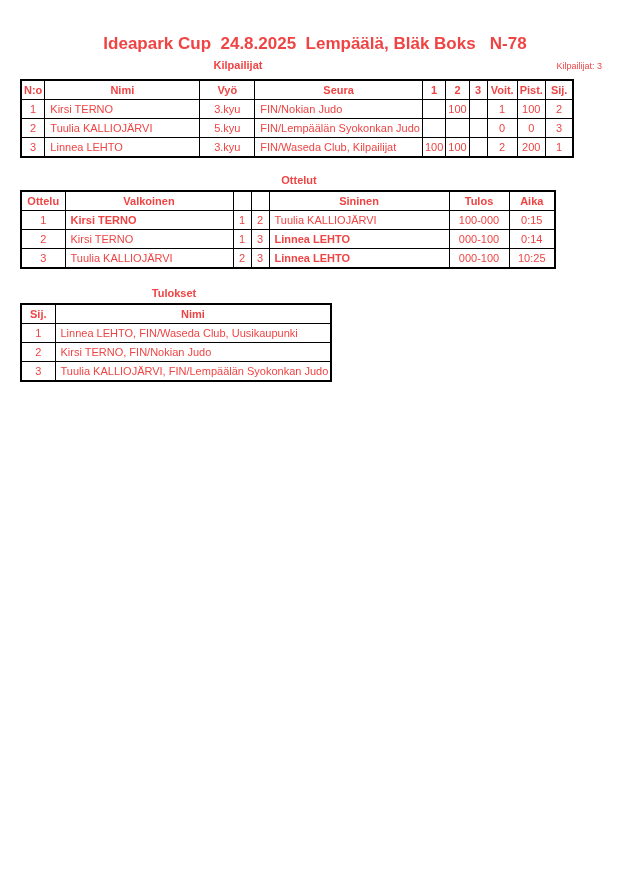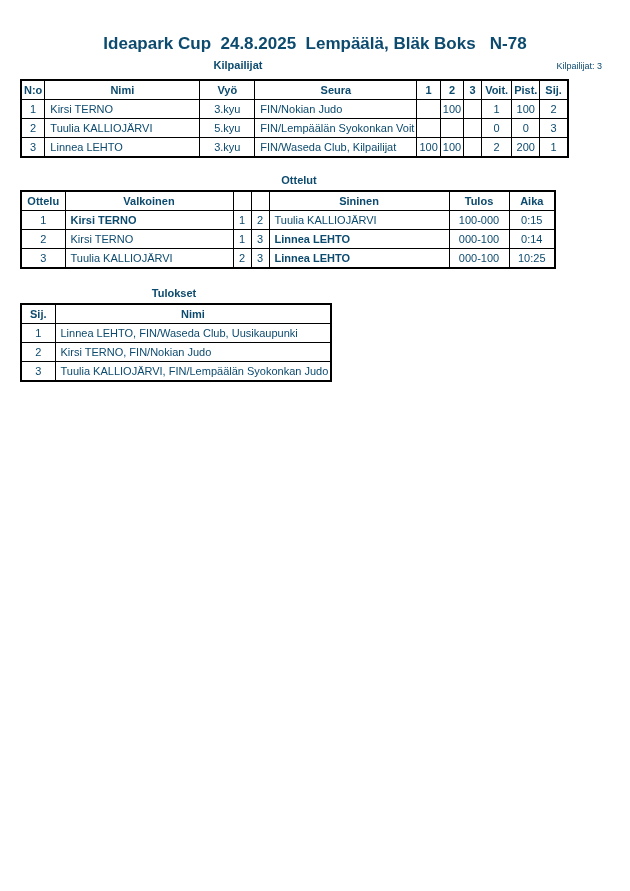--- a/index.html
+++ b/index.html
@@ -1,21 +1,21 @@
 <!DOCTYPE html>
 <html><head>
 <meta charset="utf-8">
 <style>
   html,body { margin:0; padding:0; background:#ffffff; }
   .page {
     position:relative;
     width:630px;
     height:884px;
     background:#ffffff;
-    color:#0c4a6e;
+    color:#ef4444;
     font-family:"Liberation Sans", sans-serif;
     overflow:hidden;
   }
   .title {
     padding-top:34px;
     text-align:center;
     font-size:17px;
     font-weight:bold;
     white-space:pre;
   }
@@ -122,21 +122,21 @@
       <td class="c">100</td>
       <td class="c"></td>
       <td class="c">1</td>
       <td class="c">100</td>
       <td class="c">2</td>
     </tr>
     <tr>
       <td class="c">2</td>
       <td class="l nowrap">Tuulia KALLIOJÄRVI</td>
       <td class="c">5.kyu</td>
-      <td class="l nowrap">FIN/Lempäälän Syokonkan Voit</td>
+      <td class="l nowrap">FIN/Lempäälän Syokonkan Judo</td>
       <td class="c"></td>
       <td class="c"></td>
       <td class="c"></td>
       <td class="c">0</td>
       <td class="c">0</td>
       <td class="c">3</td>
     </tr>
     <tr>
       <td class="c">3</td>
       <td class="l nowrap">Linnea LEHTO</td>

